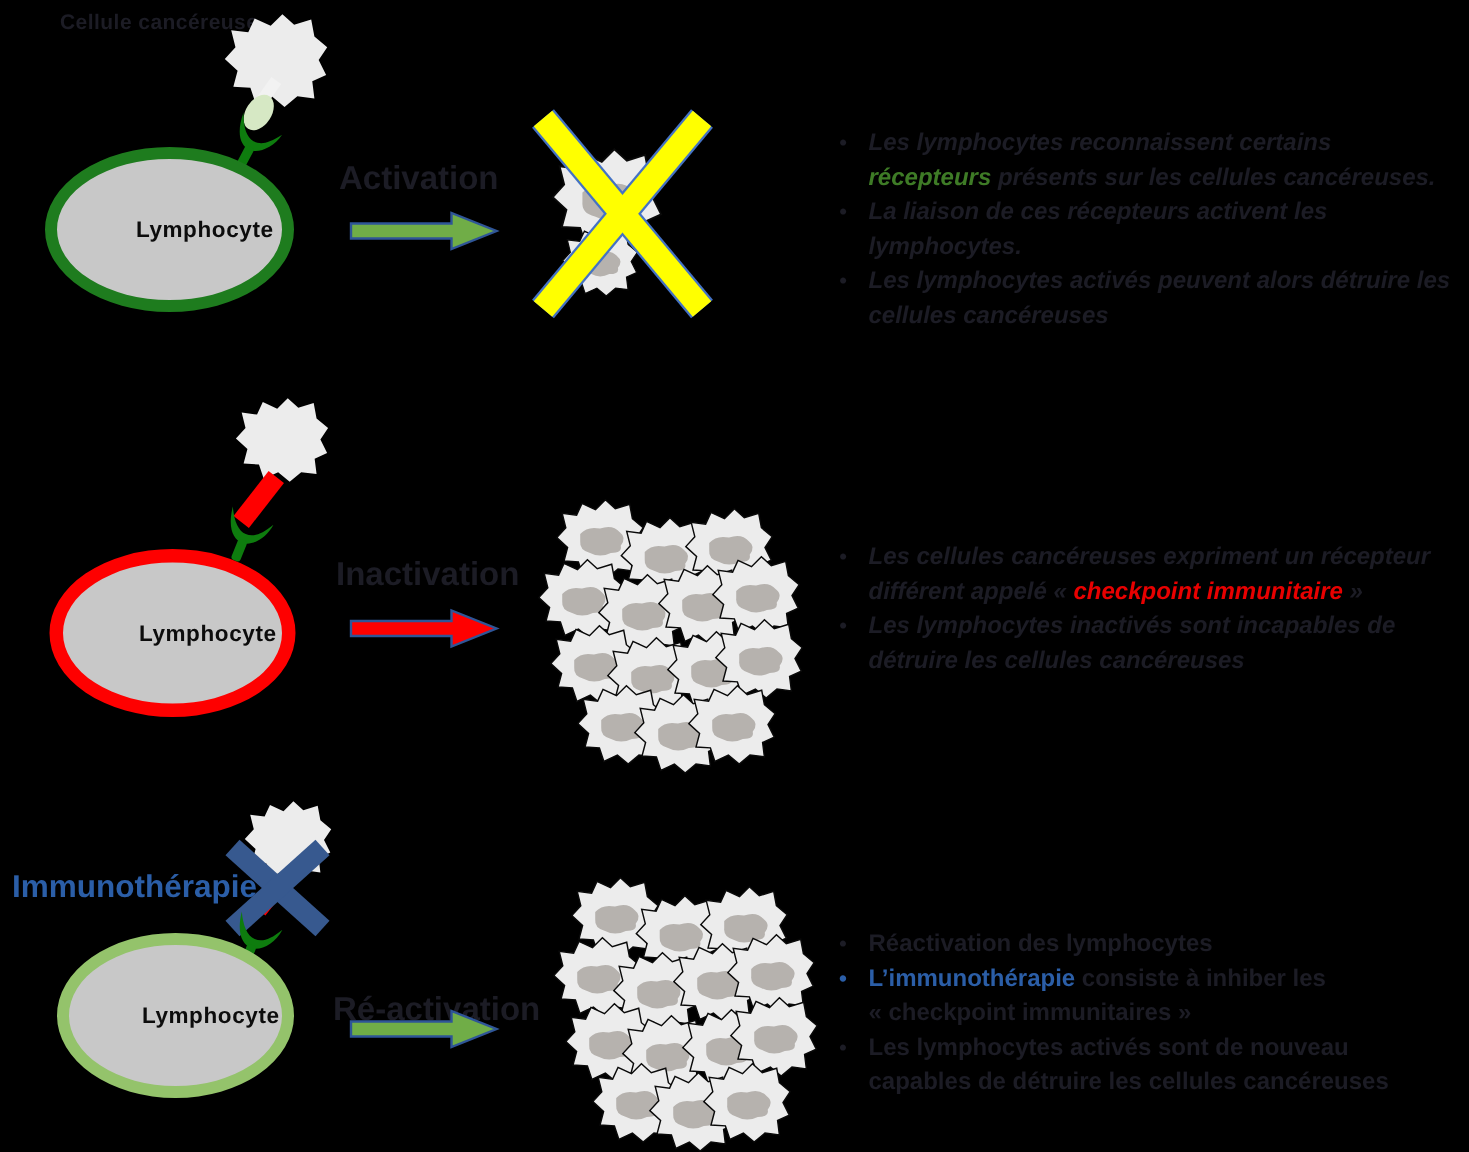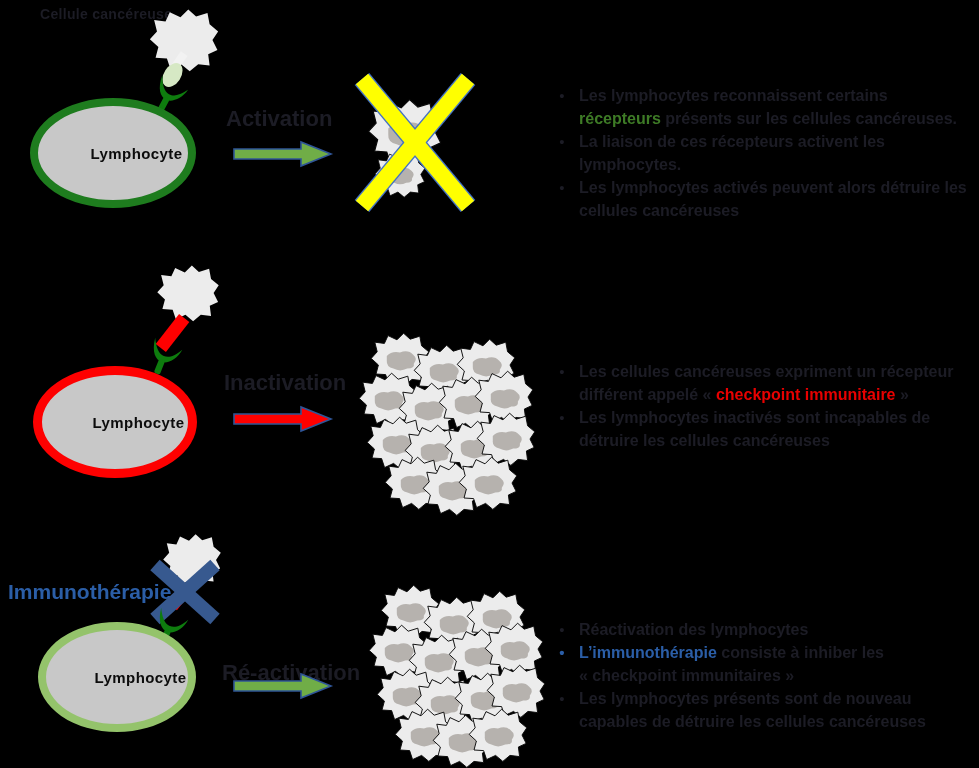--- a/index.html
+++ b/index.html
@@ -57,22 +57,22 @@
   .rec3{left:152px;top:610px;transform:rotate(22deg);}
 
   .stick{background:#fff;}
   .stick.red{background:var(--arrow-red);}
   .stem1{left:175px;top:52px;width:8px;height:18px;transform:rotate(35deg);background:#f2f2f2;}
   .ligand1{left:164px;top:62px;width:17px;height:26px;border-radius:50%;background:var(--ligand-green);transform:rotate(33deg);}
   .stick2{left:166px;top:314px;width:13px;height:38px;transform:rotate(38deg);}
   .stick3{left:176px;top:584px;width:10px;height:26px;transform:rotate(38deg);}
 
   .bullets{width:430px;}
-  .bl1{left:545px;top:84px;}
-  .bl2{left:545px;top:360px;}
+  .bl1{left:545px;top:84px;font-style:italic;}
+  .bl2{left:545px;top:360px;font-style:italic;}
   .bl3{left:545px;top:618px;}
   .bullet{display:flex;align-items:flex-start;}
   .mark{width:34px;flex:0 0 34px;text-align:center;font-size:15px;line-height:23px;color:var(--dark-text);}
   .mark::before{content:"•";}
   .mark.blue{color:var(--blue-accent);font-weight:bold;}
   .btext{width:392px;font-size:16px;line-height:23px;font-weight:600;color:var(--dark-text);}
   .acc-green{color:var(--green-accent);font-weight:bold;}
   .acc-red{color:var(--red-accent);font-weight:bold;}
   .acc-blue{color:var(--blue-accent);font-weight:bold;}
 
@@ -236,17 +236,17 @@
     <div class="bullet">
       <span class="mark"></span>
       <p class="btext"><span>Réactivation des lymphocytes</span></p>
     </div>
     <div class="bullet">
       <span class="mark blue"></span>
       <p class="btext"><span class="acc-blue">L’immunothérapie</span><span> consiste à inhiber les «&nbsp;checkpoint immunitaires&nbsp;»</span></p>
     </div>
     <div class="bullet">
       <span class="mark"></span>
-      <p class="btext"><span>Les lymphocytes présents sont de nouveau capables de détruire les cellules cancéreuses</span></p>
+      <p class="btext"><span>Les lymphocytes activés sont de nouveau capables de détruire les cellules cancéreuses</span></p>
     </div>
   </div>
 
 </div>
 
 </body></html>

